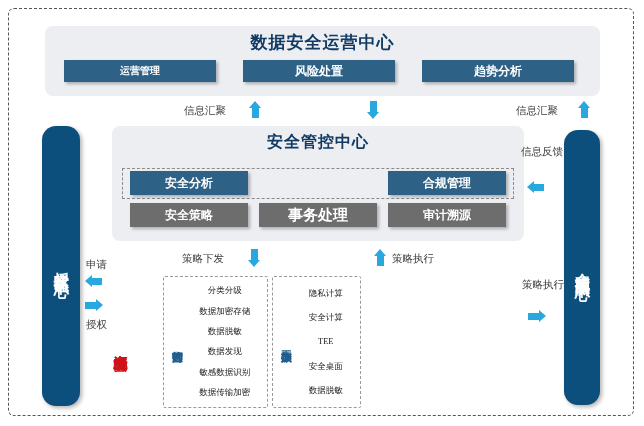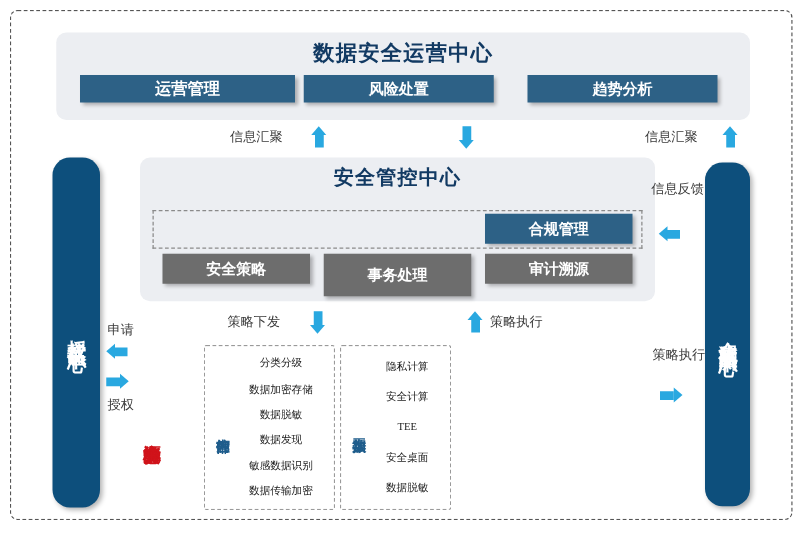--- a/index.html
+++ b/index.html
@@ -184,21 +184,21 @@
 </head>
 <body>
 
 <div id="canvas">
 
   <div class="outer-frame"></div>
 
   <div class="panel" id="ops-center">
     <div class="panel-title" id="ops-title">数据安全运营中心</div>
   </div>
-  <div class="chip blue" style="left:64px; top:60px; width:172px; height:22px; font-size:13px;">运营管理</div>
+  <div class="chip blue" style="left:64px; top:60px; width:152px; height:22px; font-size:10px;">运营管理</div>
   <div class="chip blue" style="left:243px; top:60px; width:152px; height:22px; font-size:12px;">风险处置</div>
   <div class="chip blue" style="left:422px; top:60px; width:152px; height:22px; font-size:12px;">趋势分析</div>
 
   <div class="flabel" style="left:184px; top:104px;">信息汇聚</div>
   <div class="arrow up" style="left:249px; top:101px;">
     <div class="head"></div>
       <div class="stem"></div>
   </div>
 
   <div class="arrow down" style="left:367px; top:101px;">
@@ -211,24 +211,25 @@
   <div class="arrow up" style="left:578px; top:101px;">
     <div class="head"></div>
       <div class="stem"></div>
   </div>
 
   <div class="panel" id="mgmt-center">
     <div class="panel-title" id="mgmt-title">安全管控中心</div>
   </div>
   <div id="mgmt-dash"></div>
 
+  <div class="chip blue" style="left:130px; top:171px; width:118px; height:24px; font-size:12px;">安全分析</div>
   <div class="chip blue" style="left:388px; top:171px; width:118px; height:24px; font-size:12px;">合规管理</div>
 
   <div class="chip gray" style="left:130px; top:203px; width:118px; height:24px; font-size:12px;">安全策略</div>
-  <div class="chip gray" style="left:259px; top:203px; width:118px; height:34px; font-size:12px;">事务处理</div>
+  <div class="chip gray" style="left:259px; top:203px; width:118px; height:24px; font-size:15px;">事务处理</div>
   <div class="chip gray" style="left:388px; top:203px; width:118px; height:24px; font-size:12px;">审计溯源</div>
 
   <div class="pillar" id="pillar-left">授权认证中心</div>
   <div class="pillar" id="pillar-right">全流程监测中心</div>
 
   <div class="flabel" style="left:521px; top:145px; text-align:right; width:34px;"><span>信息反馈</span></div>
   <div class="arrow left" style="left:527px; top:181px;">
     <div class="head"></div>
       <div class="stem"></div>
   </div>

